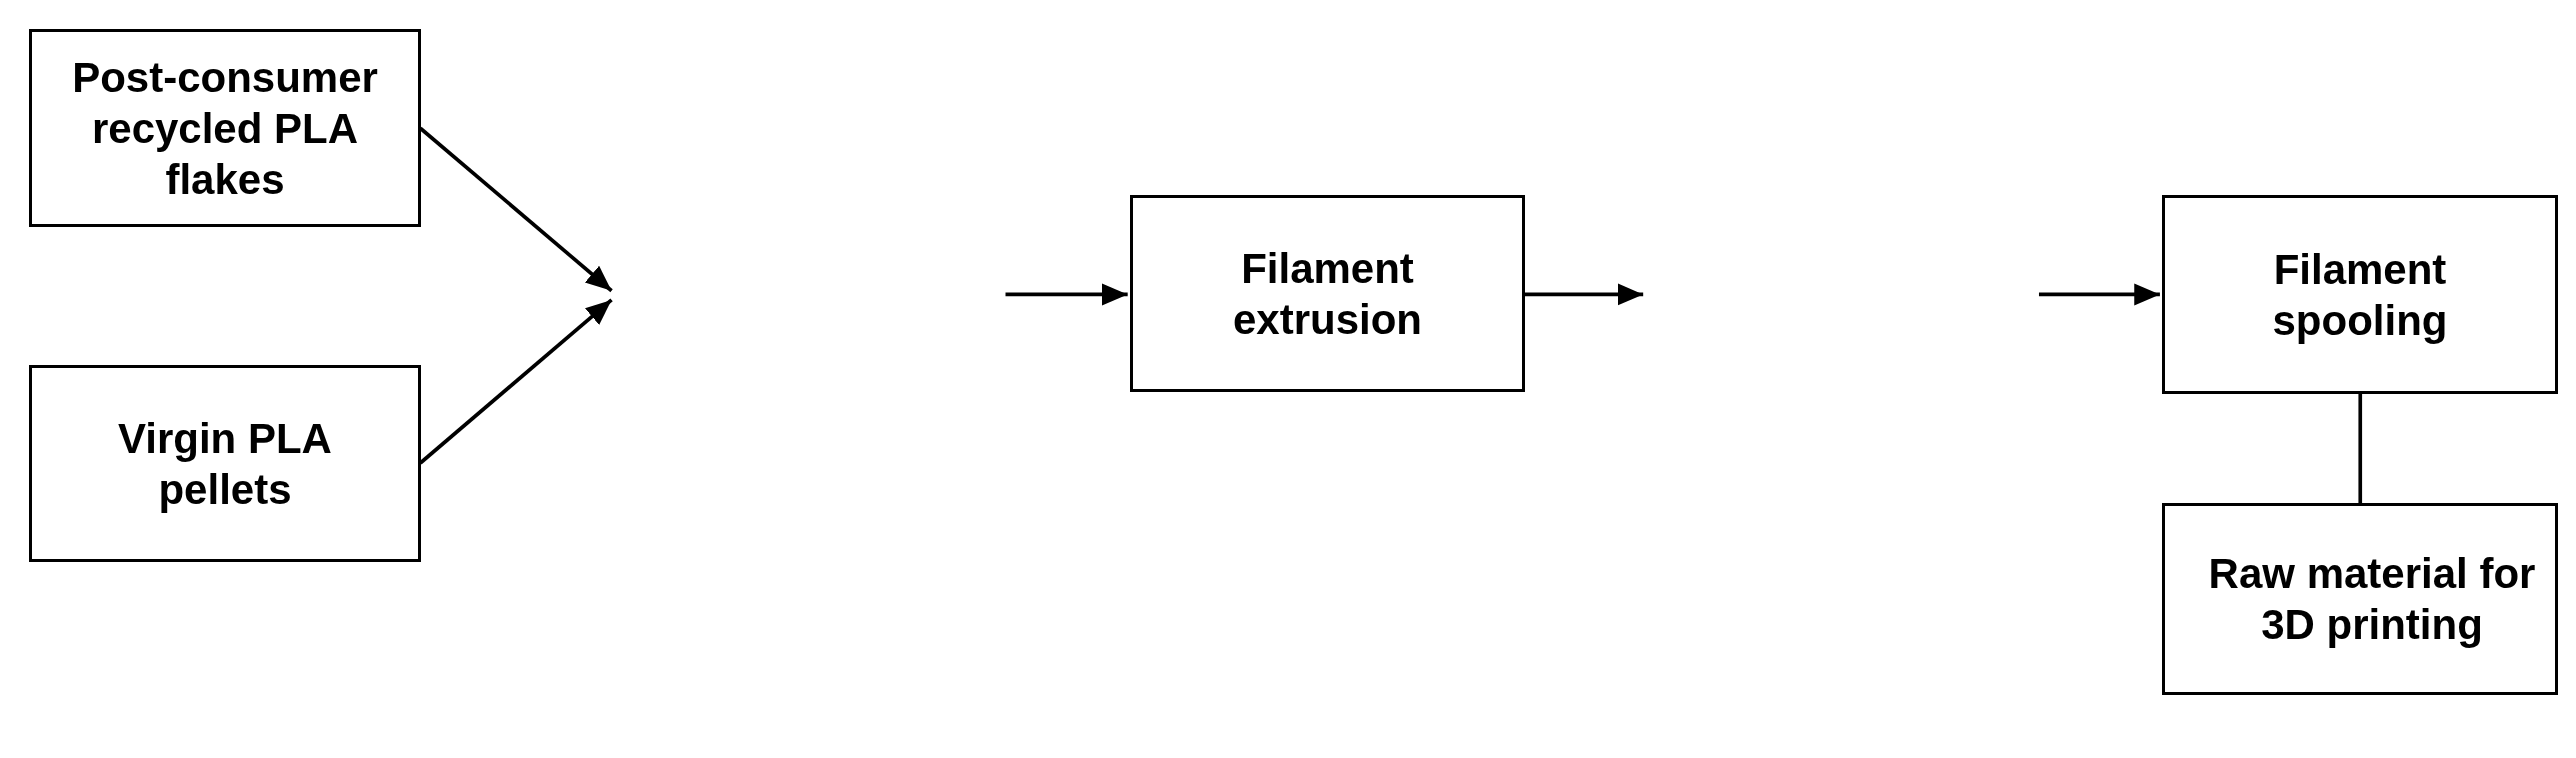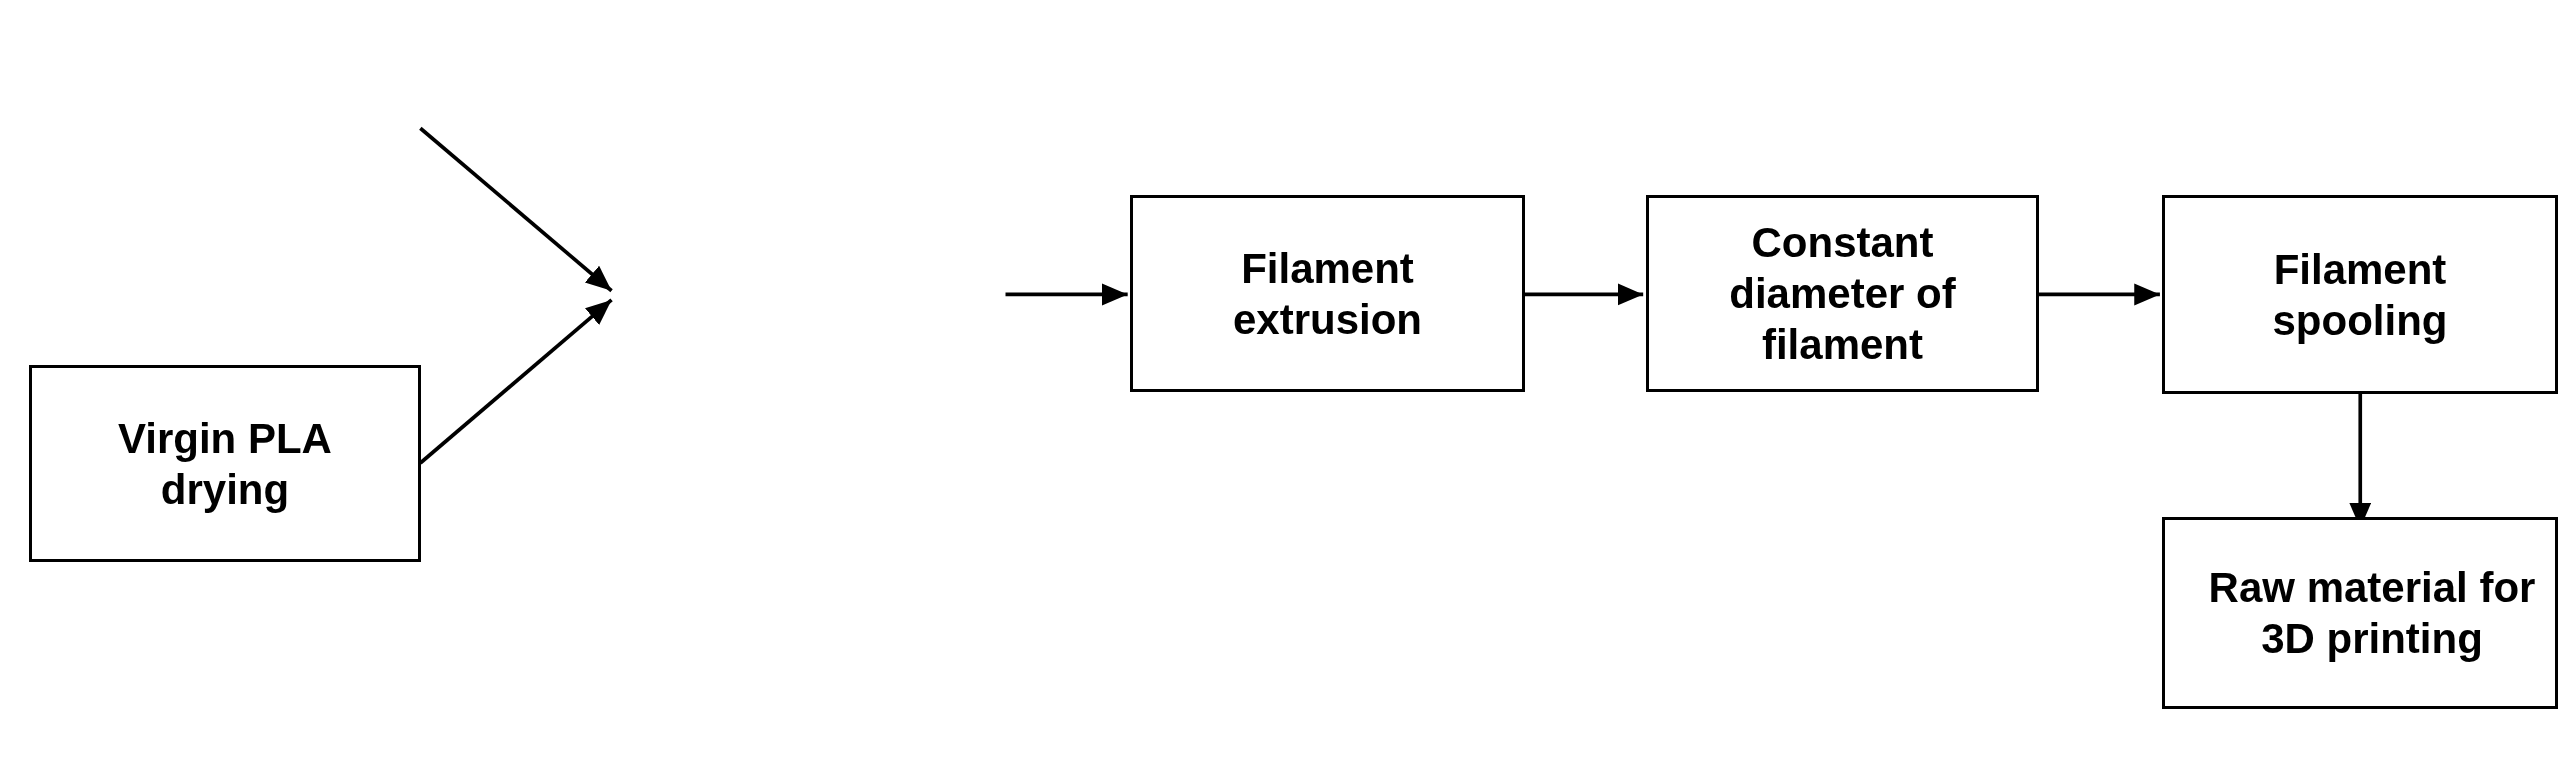--- a/index.html
+++ b/index.html
@@ -37,21 +37,21 @@
     line-height: 51px;
     color: #000000;
     white-space: pre-line;
   }
   #n0 { left: 29px;   top: 29px;  width: 392px; height: 198px; }
   #n1 { left: 29px;   top: 365px; width: 392px; height: 197px; }
   #n2 { left: 614px; top: 196px; width: 392px; height: 197px; }
   #n3 { left: 1130px; top: 195px; width: 395px; height: 197px; }
   #n4 { left: 1646px; top: 195px; width: 393px; height: 197px; }
   #n5 { left: 2162px; top: 195px; width: 396px; height: 199px; }
-  #n6 { left: 2162px; top: 517px; width: 396px; height: 192px; padding-left: 24px; }
+  #n6 { left: 2162px; top: 503px; width: 396px; height: 192px; padding-left: 24px; }
   .edge {
     stroke: #000000;
     stroke-width: 6;
   }
 </style>
 </head>
 <body>
 
 <div id="canvas">
 
@@ -62,37 +62,37 @@
       </marker>
     </defs>
     <line class="edge" x1="688" y1="210" x2="1001" y2="476" marker-end="url(#arrowhead)"></line>
     <line class="edge" x1="688" y1="758" x2="1001" y2="491" marker-end="url(#arrowhead)"></line>
     <line class="edge" x1="1646" y1="482" x2="1846" y2="482" marker-end="url(#arrowhead)"></line>
     <line class="edge" x1="2496" y1="482" x2="2690" y2="482" marker-end="url(#arrowhead)"></line>
     <line class="edge" x1="3338" y1="482" x2="3536" y2="482" marker-end="url(#arrowhead)"></line>
     <line class="edge" x1="3864" y1="645" x2="3864" y2="865" marker-end="url(#arrowhead)"></line>
   </svg>
 
+  <div class="node" id="n0">
+    <span class="label">Post-consumer
+recycled PLA
+flakes</span>
+  </div>
 
   <div class="node" id="n1">
     <span class="label">Virgin PLA
-drying</span>
+pellets</span>
   </div>
 
 
   <div class="node" id="n3">
     <span class="label">Filament
 extrusion</span>
   </div>
 
-  <div class="node" id="n4">
-    <span class="label">Constant
-diameter of
-filament</span>
-  </div>
 
   <div class="node" id="n5">
     <span class="label">Filament
 spooling</span>
   </div>
 
   <div class="node" id="n6">
     <span class="label">Raw material for
 3D printing</span>
   </div>

